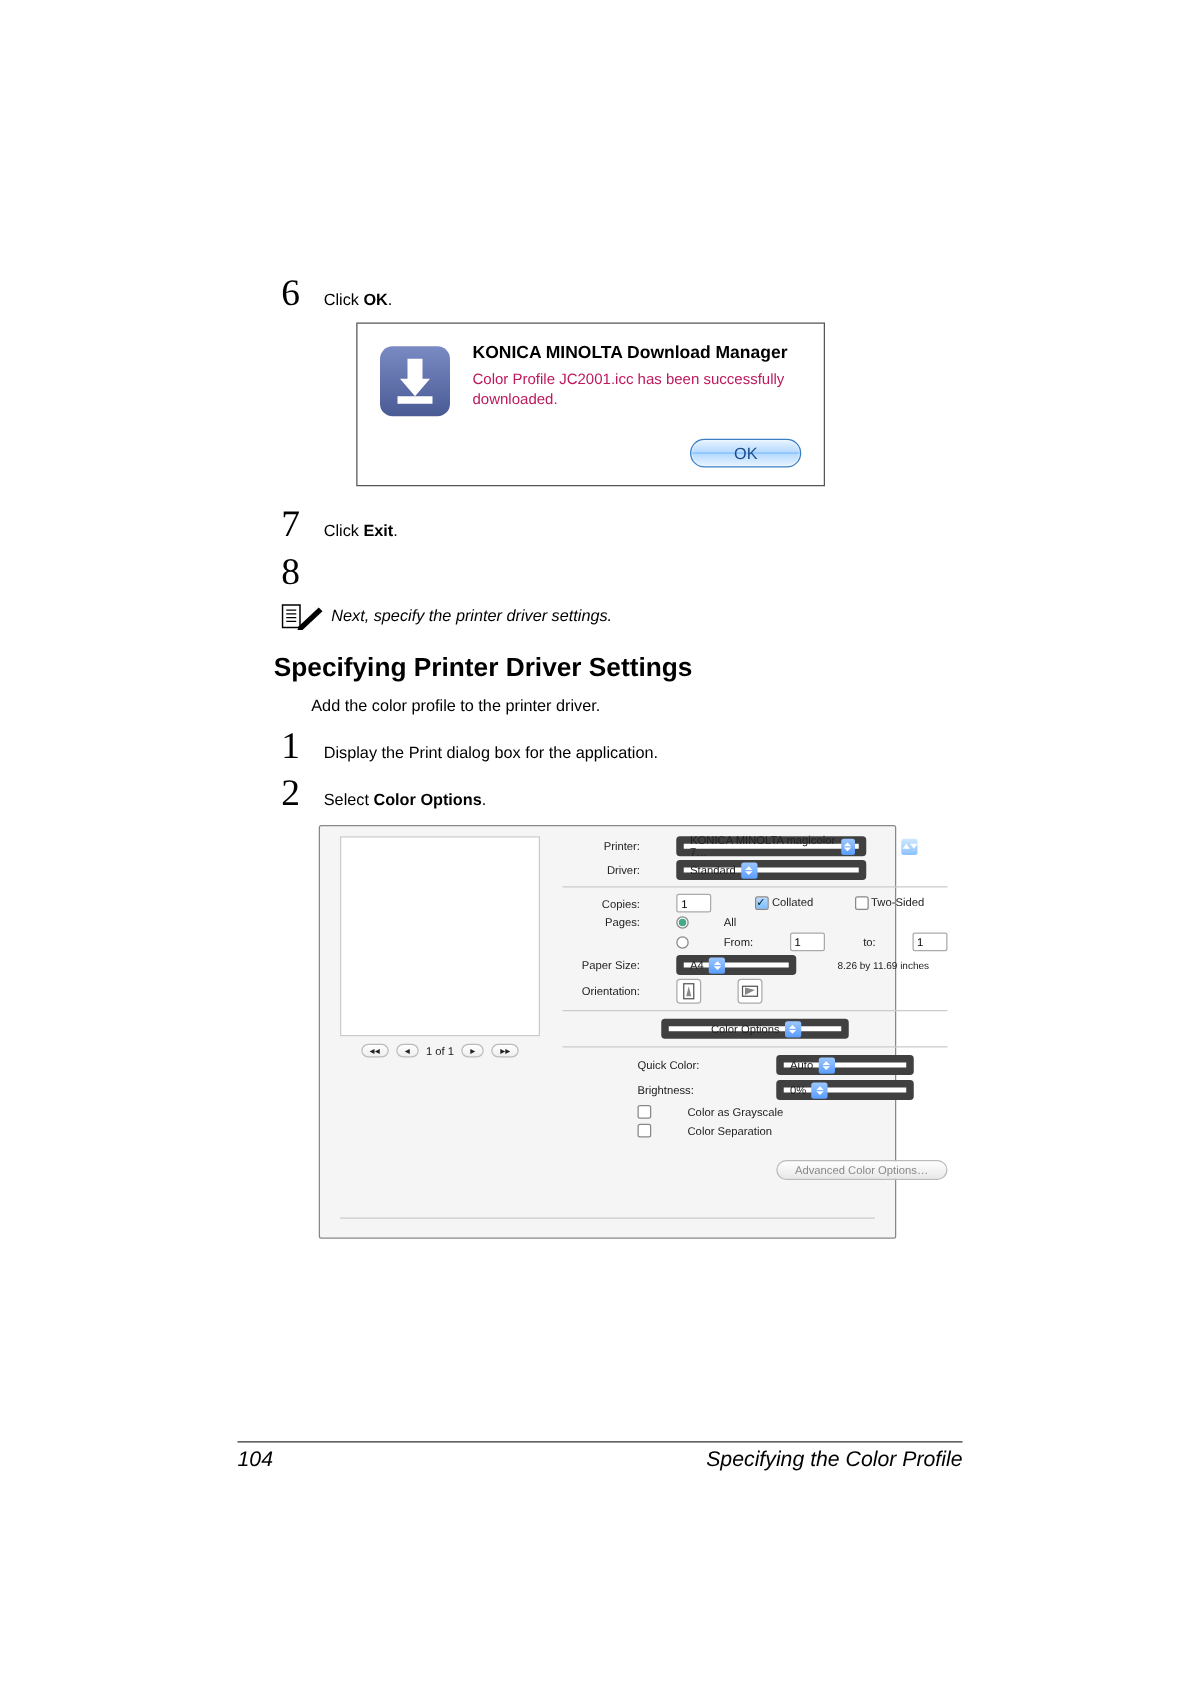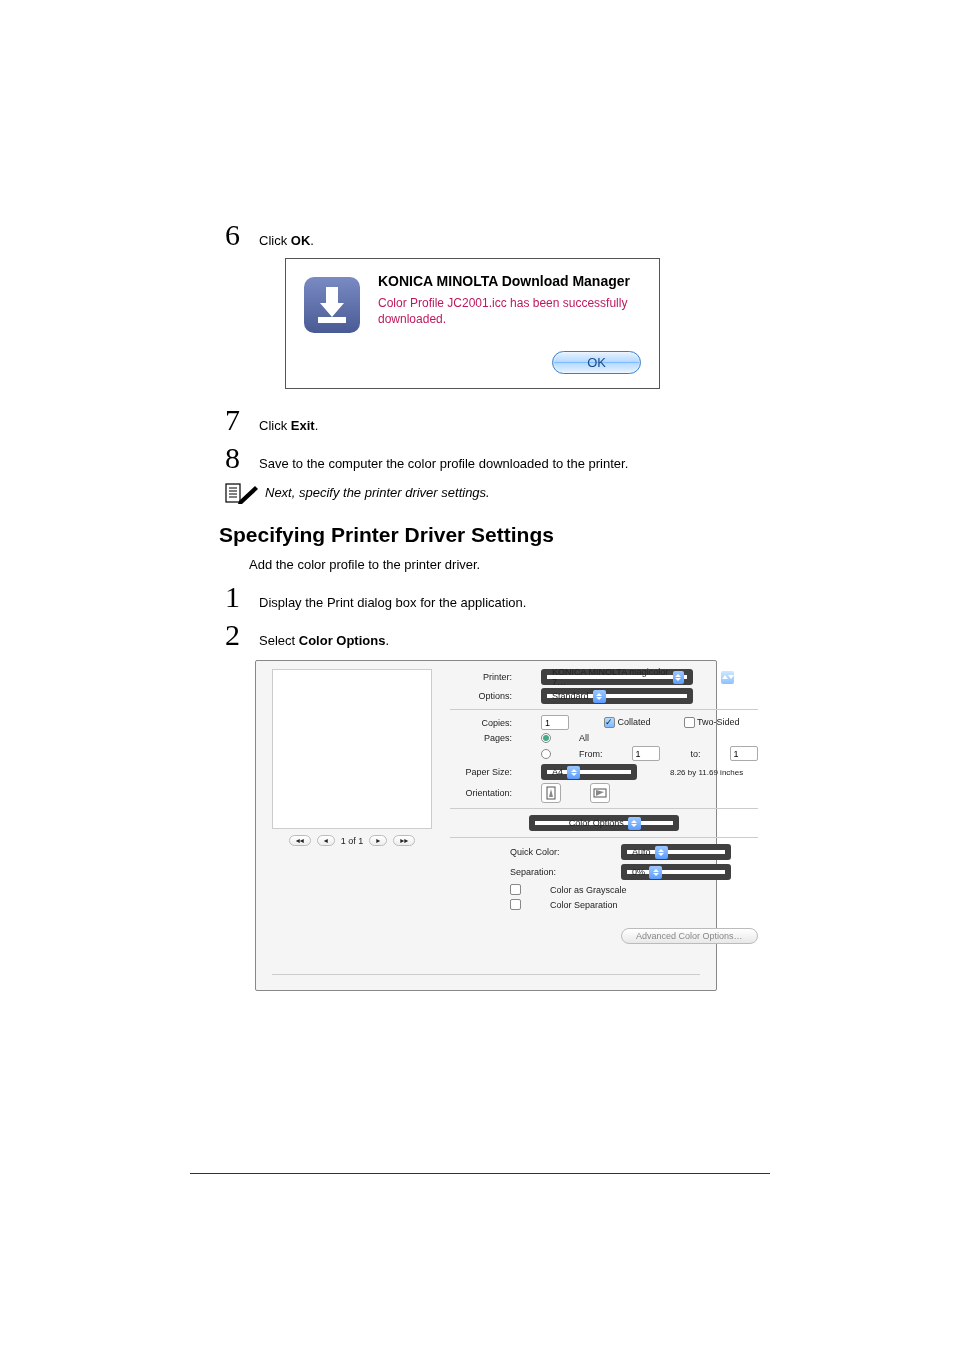--- a/index.html
+++ b/index.html
@@ -201,21 +201,20 @@
 
   <div class="step">
     <span class="step-num">7</span>
     <span class="step-text">
       <span>Click </span><span class="bold">Exit</span><span>.</span>
     </span>
   </div>
 
   <div class="step">
     <span class="step-num">8</span>
-    <span class="step-text">Save to the computer the color profile downloaded to the printer.</span>
   </div>
 
   <div class="note-row">
     <span class="note-icon">
       <svg width="34" height="24" viewBox="0 0 34 24">
         <rect x="1" y="3" width="14" height="18" fill="none" stroke="#000" stroke-width="1.2"></rect>
         <line x1="4" y1="7" x2="12" y2="7" stroke="#000"></line>
         <line x1="4" y1="10" x2="12" y2="10" stroke="#000"></line>
         <line x1="4" y1="13" x2="12" y2="13" stroke="#000"></line>
         <line x1="4" y1="16" x2="12" y2="16" stroke="#000"></line>
@@ -262,21 +261,21 @@
                 <span class="tri-up"></span>
                 <span class="tri-dn"></span>
               </span>
           </span>
           <span class="pd-select-arrow" style="margin-left:3px;background:linear-gradient(#cfe8ff,#8cc2ff);">
             <span style="border:none;width:0;height:0;border-left:3px solid transparent;border-right:3px solid transparent;border-bottom:4px solid #fff;"></span>
           </span>
         </div>
 
         <div class="pd-row">
-          <span class="pd-lbl">Options:</span>
+          <span class="pd-lbl">Driver:</span>
           <span class="pd-select" style="width:152px;">
             <span>Standard</span>
             <span class="pd-select-arrow updown">
                 <span class="tri-up"></span>
                 <span class="tri-dn"></span>
               </span>
           </span>
         </div>
         <hr class="pd-hr">
 
@@ -352,21 +351,21 @@
             <span class="pd-opts-lbl">Quick Color:</span>
             <span class="pd-select" style="width:110px;">
               <span>Auto</span>
               <span class="pd-select-arrow updown">
                   <span class="tri-up"></span>
                   <span class="tri-dn"></span>
                 </span>
             </span>
           </div>
           <div class="pd-row">
-            <span class="pd-opts-lbl">Separation:</span>
+            <span class="pd-opts-lbl">Brightness:</span>
             <span class="pd-select" style="width:110px;">
               <span>0%</span>
               <span class="pd-select-arrow updown">
                   <span class="tri-up"></span>
                   <span class="tri-dn"></span>
                 </span>
             </span>
           </div>
           <div class="pd-row">
             <span class="pd-check"></span>
@@ -380,13 +379,17 @@
         <span class="pd-adv-btn">Advanced Color Options…</span>
       </div>
     </div>
     <hr class="pd-hr" style="margin-top:30px;">
   </div>
 
 </div>
 
 <div class="footer">
   <hr class="footer-rule">
+  <div class="footer-row">
+    <span>104</span>
+    <span>Specifying the Color Profile</span>
+  </div>
 </div>
 
 </body></html>

